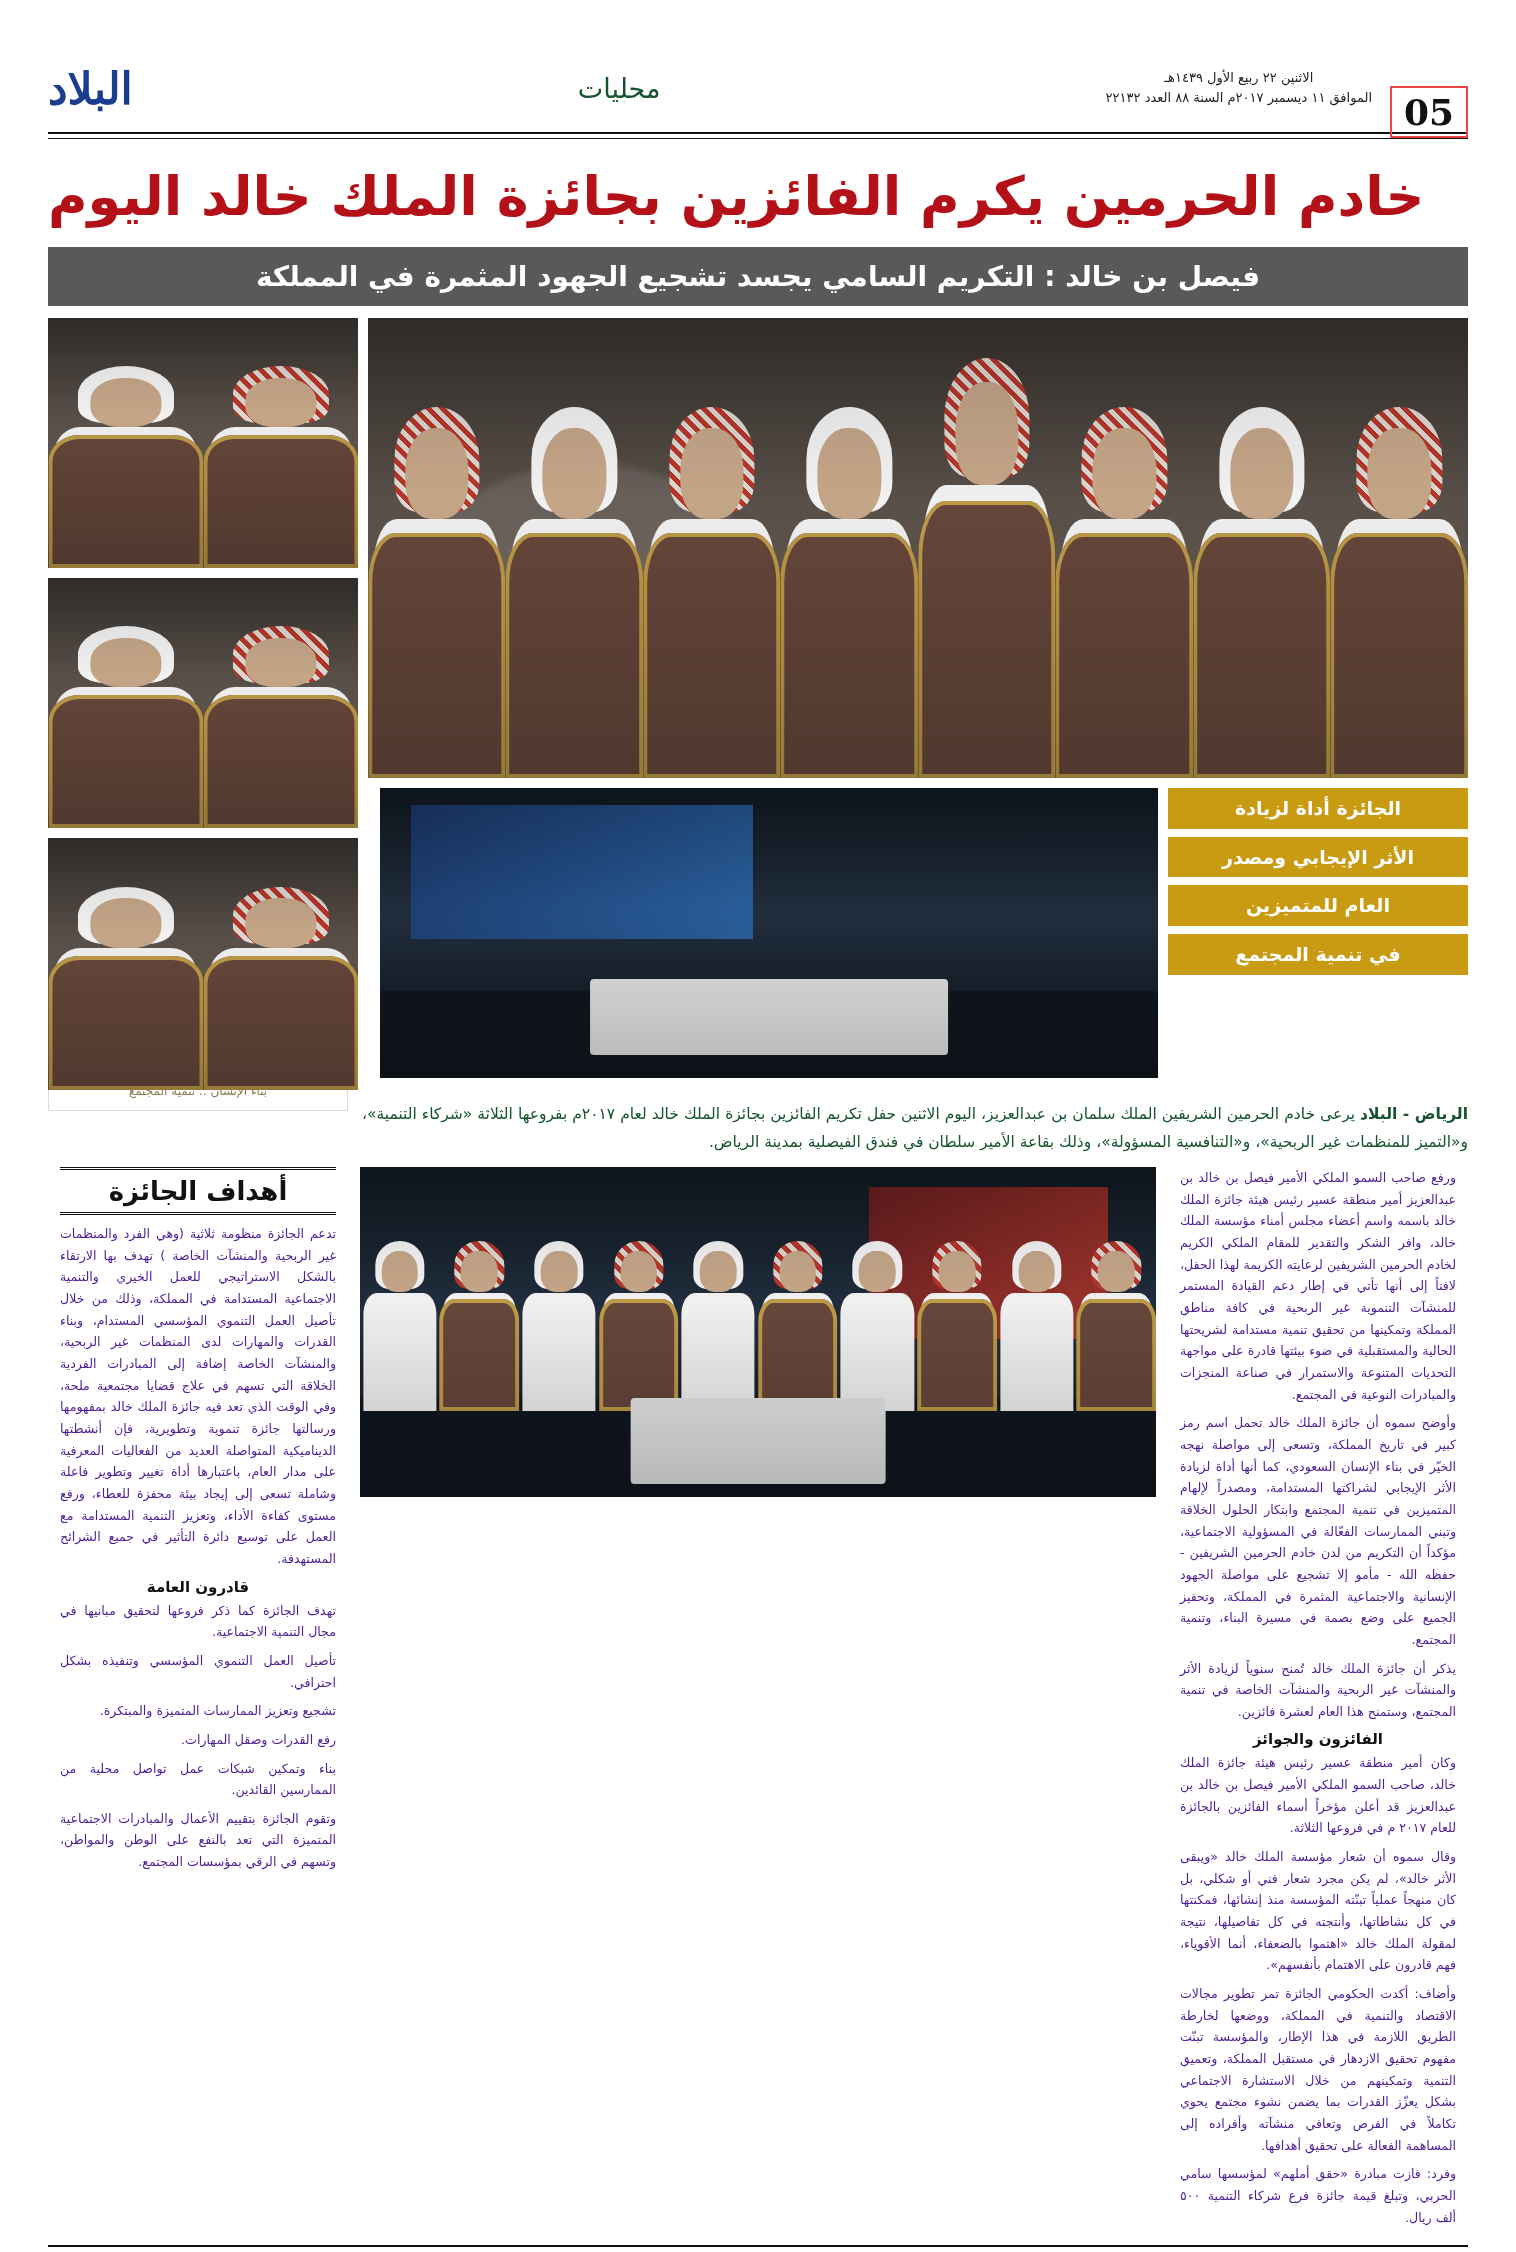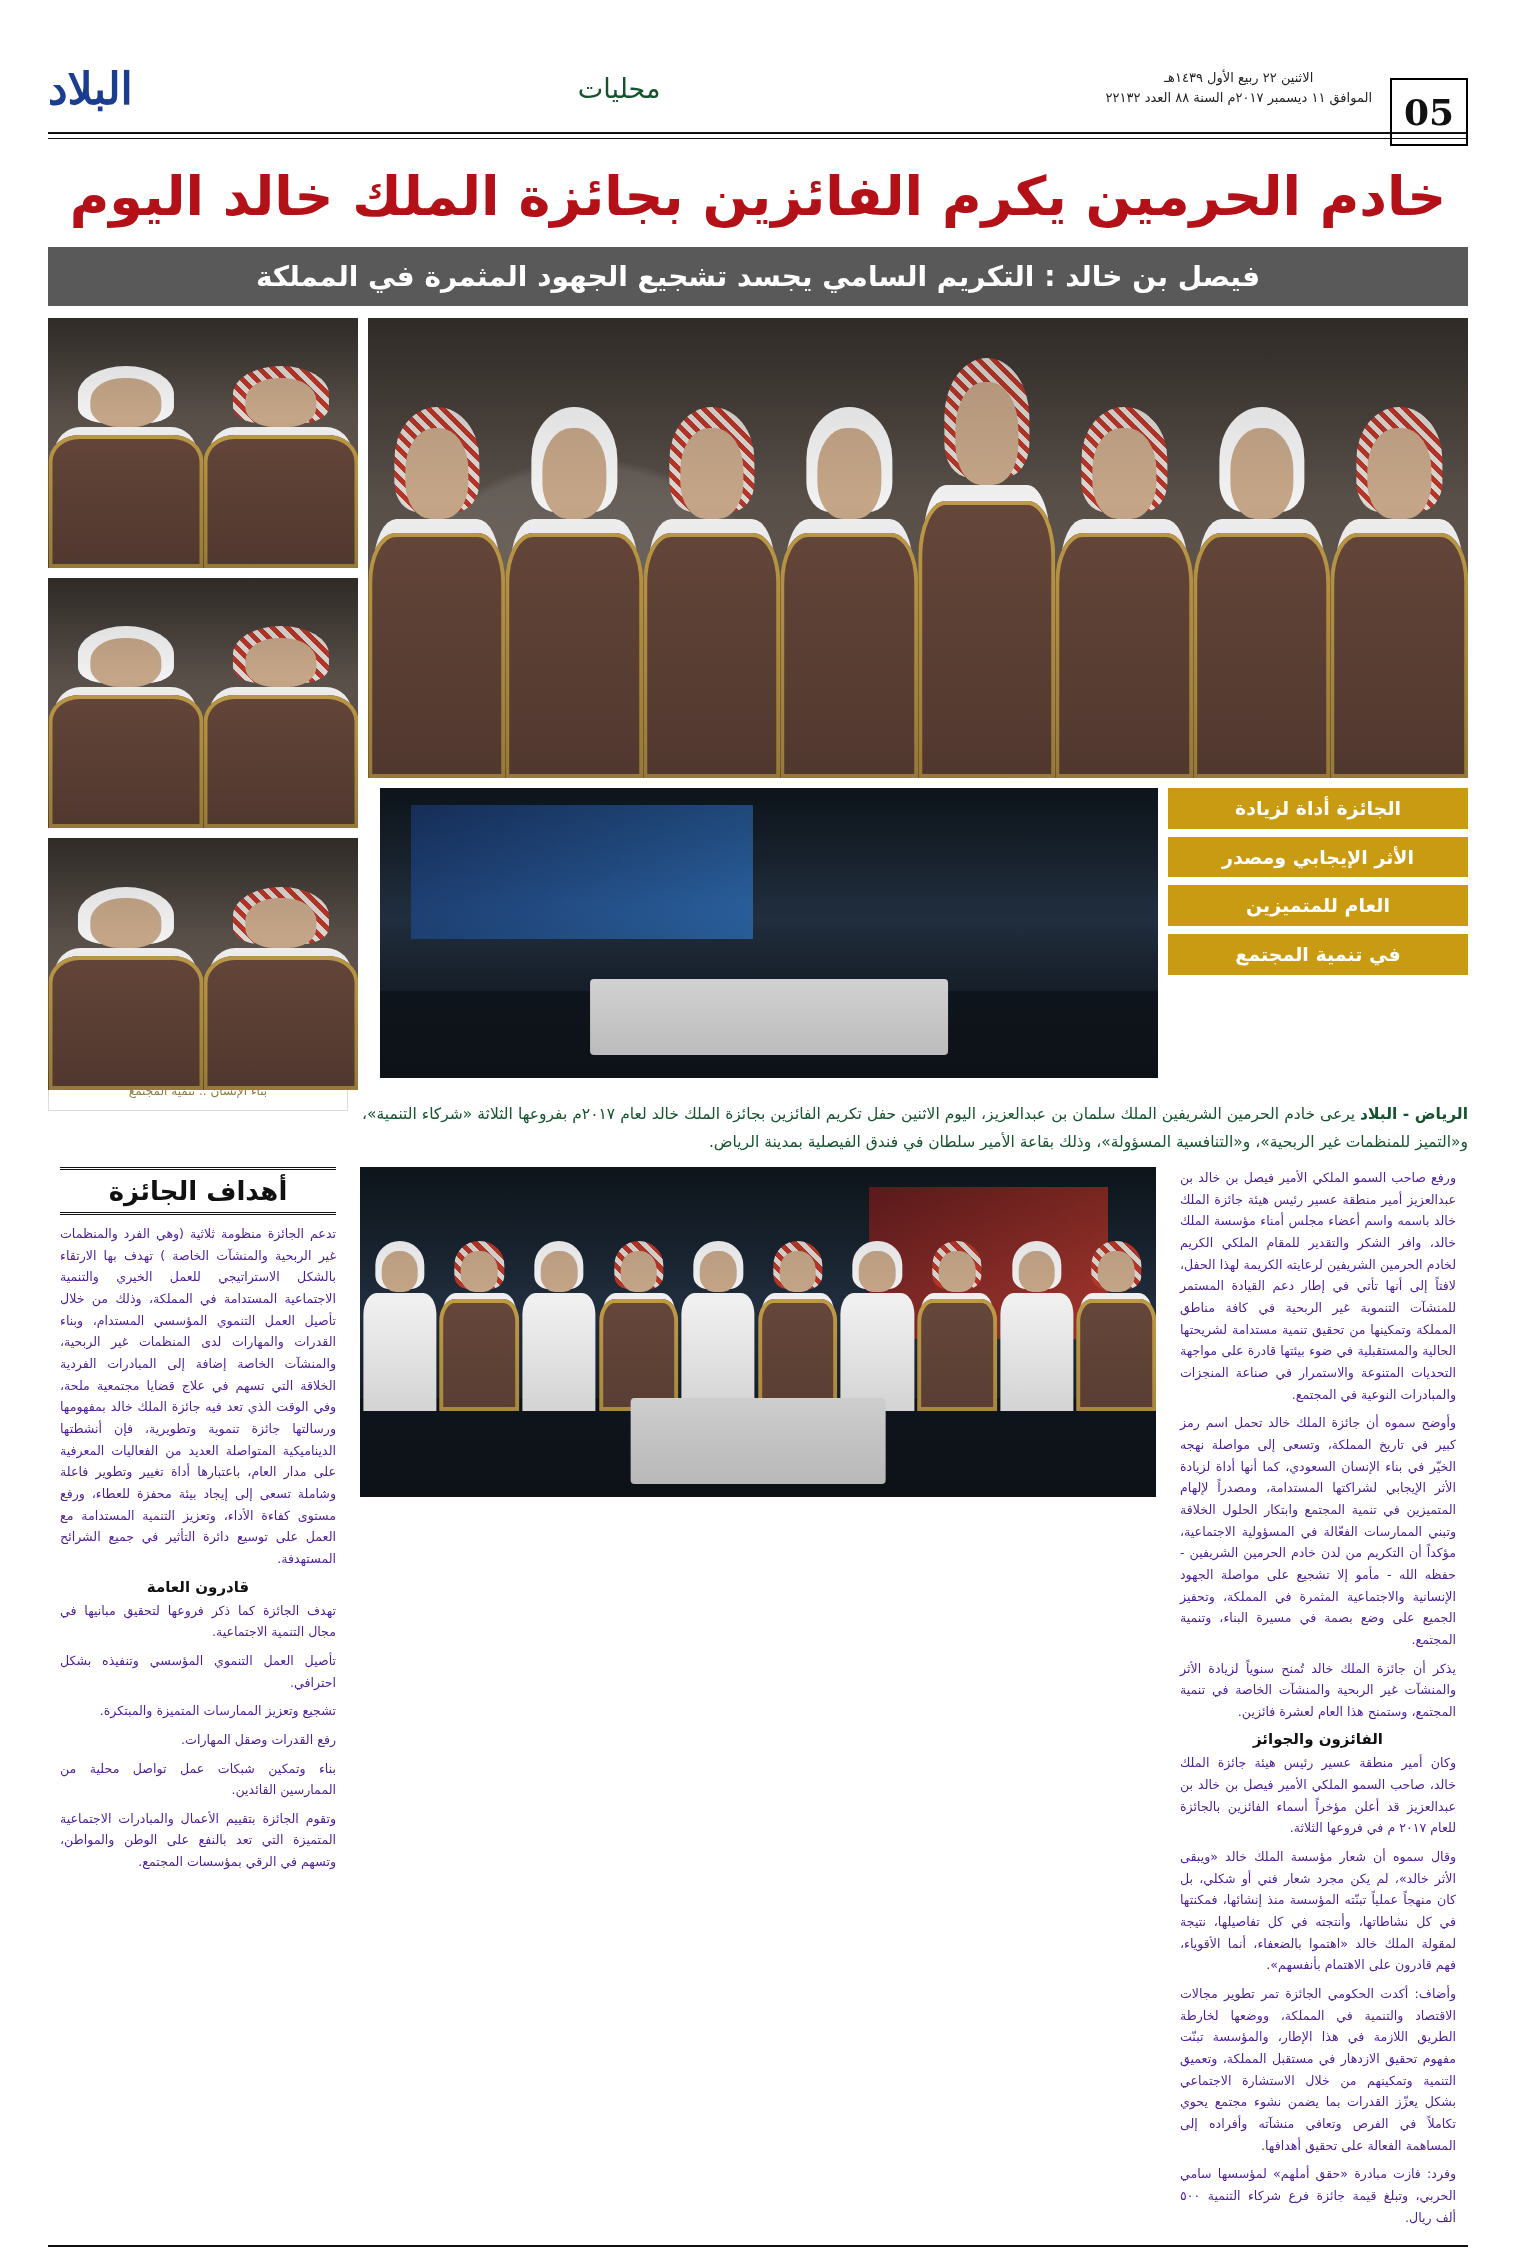--- a/index.html
+++ b/index.html
@@ -19,29 +19,29 @@
   .mast-right { display:flex; align-items:center; gap:14px; }
   .logo-badge {
     font-family:"DejaVu Serif", serif;
     font-weight:bold; font-size:44px; color:#1b3d8f; letter-spacing:-1px;
     direction:rtl;
   }
   .mast-center { font-size:27px; font-weight:normal; color:#14532d; letter-spacing:1px; }
   .mast-left { display:flex; align-items:center; gap:18px; }
   .dateblock { text-align:center; font-size:13px; line-height:1.55; color:#222; }
   .pagenum {
-    border:2px solid #000000; width:78px; height:68px; display:flex; align-items:center; justify-content:center;
+    border:2px solid #ef4444; width:78px; height:52px; display:flex; align-items:center; justify-content:center;
     font-family:"DejaVu Serif", serif; font-size:36px; font-weight:bold; color:#111;margin-top:48px;
   }
   .rule { border-top:2px solid #111; margin:8px 0 4px 0; }
   .rule-thin { border-top:1px solid #111; margin:3px 0 0 0; }
 
   
   .headline {
-    text-align:center;
+    text-align:left;
     font-size:54px; font-weight:bold; color:#b41017;
     margin:26px 0 18px 0; line-height:1.18;
     font-family:"DejaVu Sans", sans-serif;
   }
   .subbar {
     background:#595959; color:#fff; text-align:center;
     font-size:28px; font-weight:bold; padding:12px 10px; line-height:1.25;
     margin-bottom:12px;
   }
   .subbar .lead { color:#ffffff; }

